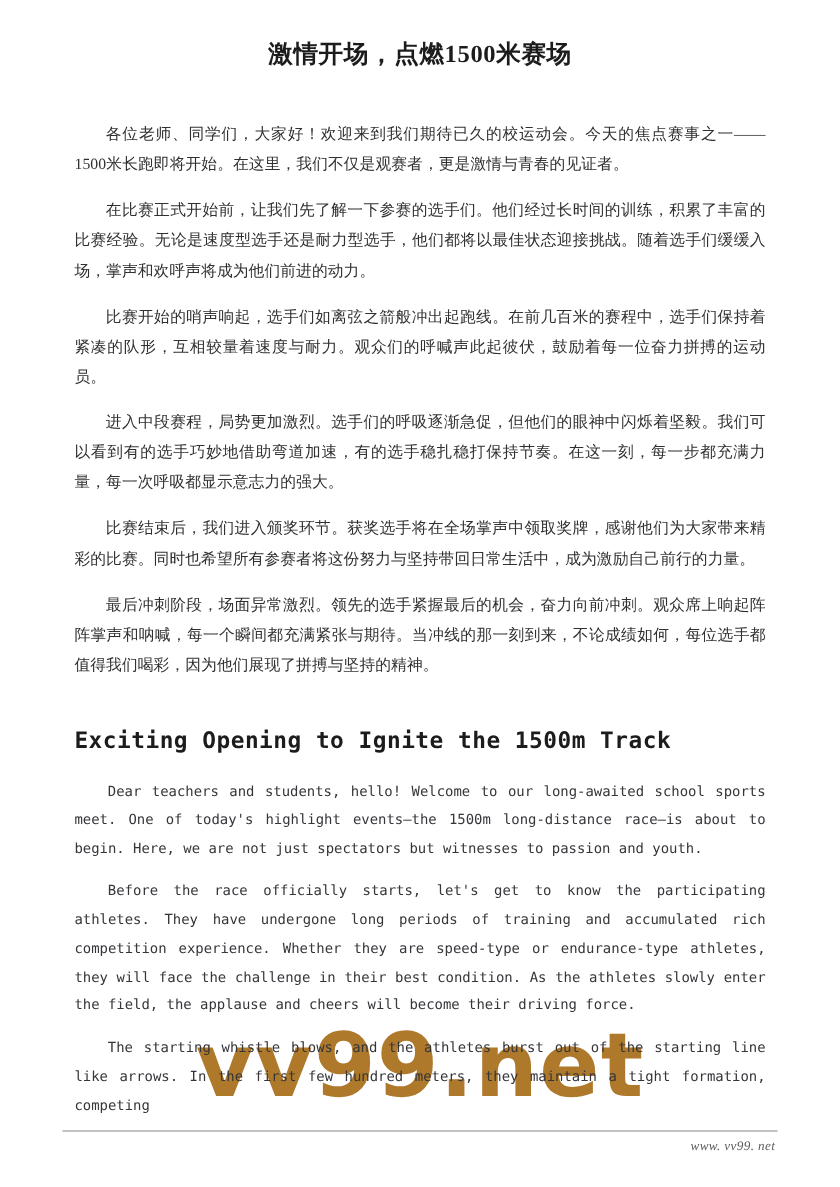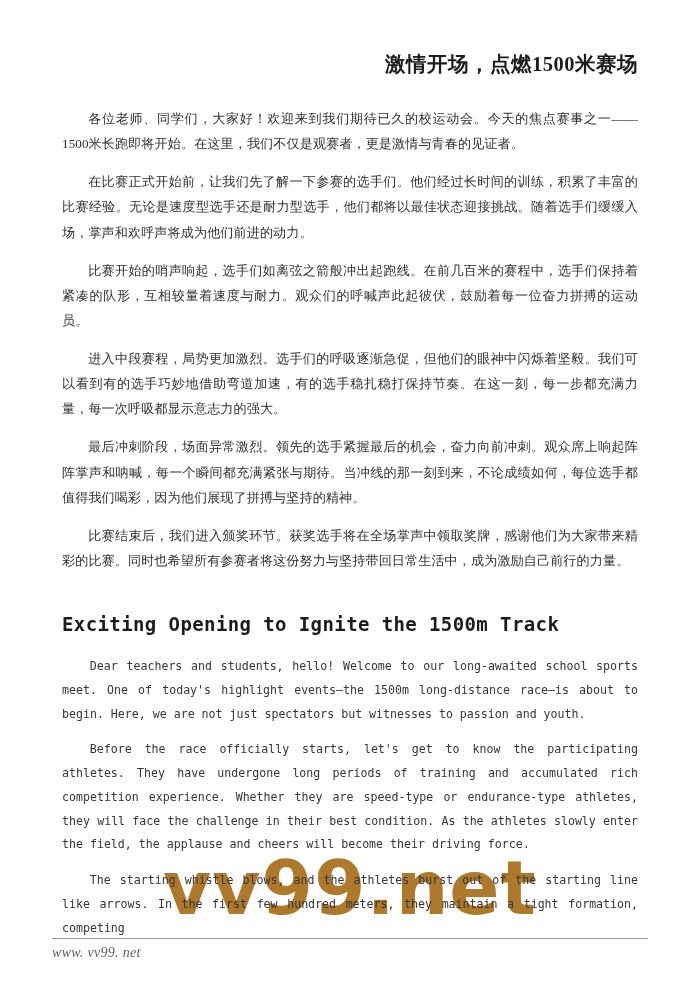--- a/index.html
+++ b/index.html
@@ -40,31 +40,31 @@
   
   .content {
     position: relative;
     z-index: 2;
     padding: 0 62px;
     box-sizing: border-box;
   }
 
   .doc-title-cn {
     margin: 0;
-    padding-top: 50px;
-    text-align: right;
+    padding-top: 31px;
+    text-align: center;
     font-family: "Liberation Serif", "DejaVu Serif", serif;
     font-weight: 700;
     font-size: 20.5px;
     letter-spacing: 0.5px;
     color: #1c1c1c;
   }
 
   .cn-body {
-    margin-top: 28px;
+    margin-top: 40px;
   }
   .cn-para {
     margin: 0 0 13px 0;
     text-indent: 2em;
     font-family: "Liberation Serif", "DejaVu Serif", serif;
     font-size: 13.1px;
     line-height: 1.92;
     text-align: justify;
     text-justify: inter-character;
     color: #30302f;
@@ -103,23 +103,24 @@
     bottom: 28px;
     z-index: 3;
   }
   .footer-rule {
     height: 0;
     border: 0;
     border-top: 1.1px solid #9a9a9a;
     margin: 0 0 6px 0;
   }
   .footer-url {
+    text-align: right;
     font-family: "Liberation Serif", "DejaVu Serif", serif;
     font-style: italic;
-    font-size: 14px;
+    font-size: 11px;
     color: #5e5e5e;
     letter-spacing: 0.3px;
     padding-right: 2px;
   }
 </style>
 </head>
 <body>
 
 <div class="page">
 
@@ -127,22 +128,22 @@
 
   <div class="content">
 
     <h1 class="doc-title-cn">激情开场，点燃1500米赛场</h1>
 
     <div class="cn-body">
       <p class="cn-para">各位老师、同学们，大家好！欢迎来到我们期待已久的校运动会。今天的焦点赛事之一——1500米长跑即将开始。在这里，我们不仅是观赛者，更是激情与青春的见证者。</p>
       <p class="cn-para">在比赛正式开始前，让我们先了解一下参赛的选手们。他们经过长时间的训练，积累了丰富的比赛经验。无论是速度型选手还是耐力型选手，他们都将以最佳状态迎接挑战。随着选手们缓缓入场，掌声和欢呼声将成为他们前进的动力。</p>
       <p class="cn-para">比赛开始的哨声响起，选手们如离弦之箭般冲出起跑线。在前几百米的赛程中，选手们保持着紧凑的队形，互相较量着速度与耐力。观众们的呼喊声此起彼伏，鼓励着每一位奋力拼搏的运动员。</p>
       <p class="cn-para">进入中段赛程，局势更加激烈。选手们的呼吸逐渐急促，但他们的眼神中闪烁着坚毅。我们可以看到有的选手巧妙地借助弯道加速，有的选手稳扎稳打保持节奏。在这一刻，每一步都充满力量，每一次呼吸都显示意志力的强大。</p>
+      <p class="cn-para">比赛结束后，我们进入颁奖环节。获奖选手将在全场掌声中领取奖牌，感谢他们为大家带来精彩的比赛。同时也希望所有参赛者将这份努力与坚持带回日常生活中，成为激励自己前行的力量。</p>
       <p class="cn-para">最后冲刺阶段，场面异常激烈。领先的选手紧握最后的机会，奋力向前冲刺。观众席上响起阵阵掌声和呐喊，每一个瞬间都充满紧张与期待。当冲线的那一刻到来，不论成绩如何，每位选手都值得我们喝彩，因为他们展现了拼搏与坚持的精神。</p>
-      <p class="cn-para">比赛结束后，我们进入颁奖环节。获奖选手将在全场掌声中领取奖牌，感谢他们为大家带来精彩的比赛。同时也希望所有参赛者将这份努力与坚持带回日常生活中，成为激励自己前行的力量。</p>
     </div>
 
     <h2 class="doc-title-en">Exciting Opening to Ignite the 1500m Track</h2>
 
     <div class="en-body">
       <p class="en-para">Dear teachers and students, hello! Welcome to our long-awaited school sports meet. One of today's highlight events—the 1500m long-distance race—is about to begin. Here, we are not just spectators but witnesses to passion and youth.</p>
       <p class="en-para">Before the race officially starts, let's get to know the participating athletes. They have undergone long periods of training and accumulated rich competition experience. Whether they are speed-type or endurance-type athletes, they will face the challenge in their best condition. As the athletes slowly enter the field, the applause and cheers will become their driving force.</p>
       <p class="en-para">The starting whistle blows, and the athletes burst out of the starting line like arrows. In the first few hundred meters, they maintain a tight formation, competing</p>
     </div>
 

